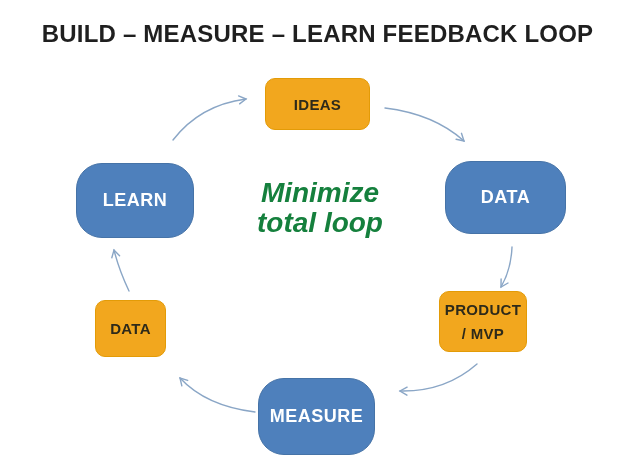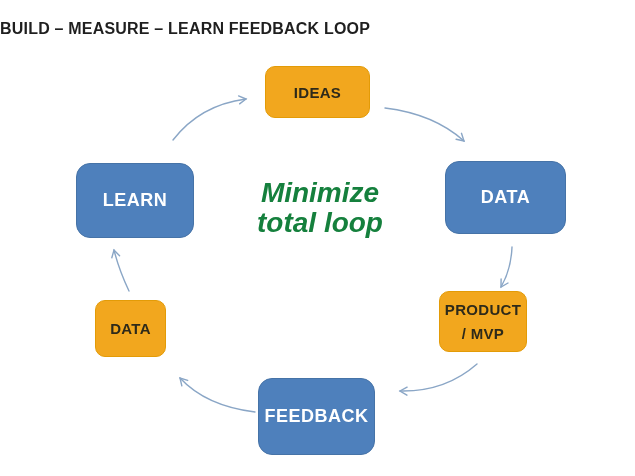--- a/index.html
+++ b/index.html
@@ -21,22 +21,22 @@
     height: 476px;
     background: var(--background);
     overflow: hidden;
   }
 
   .slide-title {
     position: absolute;
     top: 20px;
     left: 0;
     width: 100%;
-    text-align: left;
-    font-size: 16px;
+    text-align: center;
+    font-size: 24px;
     font-weight: 700;
     letter-spacing: 0.2px;
     color: var(--title-text);
   }
 
   .arrows {
     position: absolute;
     inset: 0;
     width: 635px;
     height: 476px;
@@ -69,28 +69,28 @@
     border: 1px solid #E39B07;
     border-radius: 10px;
     color: var(--dark-label);
     font-weight: 700;
     font-size: 15px;
     letter-spacing: 0.3px;
   }
   .node.primary {
     background: var(--primary);
     border: 1px solid #4673A7;
-    border-radius: 14px;
+    border-radius: 26px;
     color: var(--light-label);
     font-weight: 600;
     font-size: 18px;
     letter-spacing: 0.5px;
   }
 
-  .node-ideas   { left: 265px; top: 66px;  width: 105px; height: 52px; }
+  .node-ideas   { left: 265px; top: 78px;  width: 105px; height: 52px; }
   .node-build   { left: 445px; top: 161px; width: 121px; height: 73px; }
   .node-product { left: 439px; top: 291px; width: 88px; height: 61px; font-size: 14px; line-height: 24px; }
   .node-measure { left: 258px; top: 378px; width: 117px; height: 77px; }
   .node-data    { left: 95px;  top: 300px; width: 71px;  height: 57px; }
   .node-learn   { left: 76px;  top: 163px; width: 118px; height: 75px; }
 
   .center-note {
     position: absolute;
     left: 230px;
     top: 178px;
@@ -131,21 +131,21 @@
   <div class="node primary node-build">
     <span>DATA</span>
   </div>
 
   <div class="node accent node-product">
     <span>PRODUCT</span>
     <span>/ MVP</span>
   </div>
 
   <div class="node primary node-measure">
-    <span>FEEDBACK</span>
+    <span>MEASURE</span>
   </div>
 
   <div class="node accent node-data">
     <span>DATA</span>
   </div>
 
   <div class="node primary node-learn">
     <span>LEARN</span>
   </div>
 

